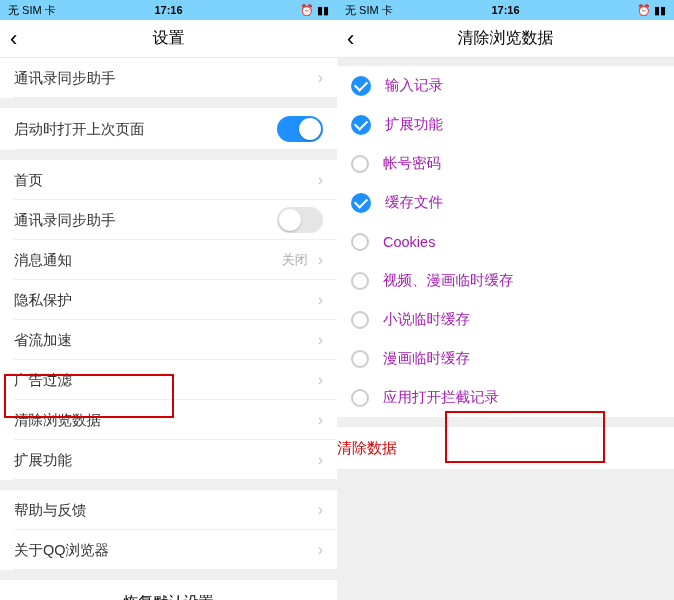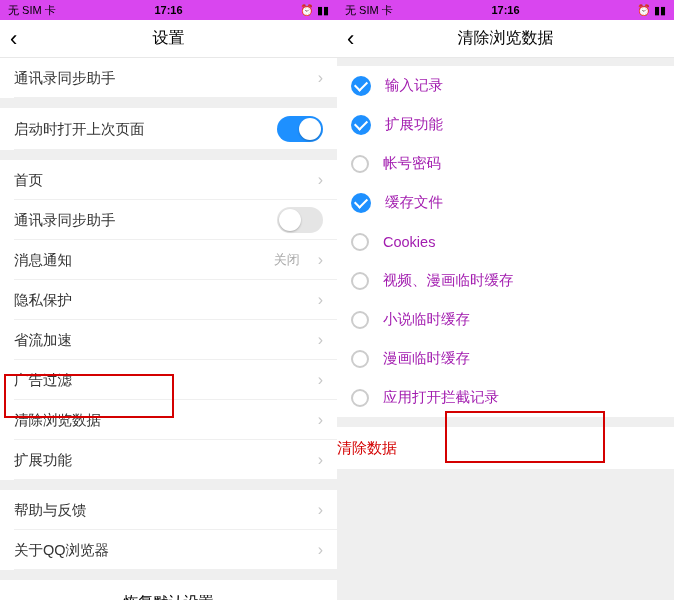--- a/index.html
+++ b/index.html
@@ -17,21 +17,21 @@
       position: relative;
       overflow: hidden;
     }
     .status-bar {
       height: 20px;
       display: flex;
       justify-content: space-between;
       align-items: center;
       padding: 0 8px;
       font-size: 11px;
-      background: #d946ef;
+      background: #7dd3fc;
       color: #000;
     }
     .status-left { display:flex; align-items:center; gap:4px; }
     .status-right { display:flex; align-items:center; gap:4px; }
     .status-center { position:absolute; left:50%; transform:translateX(-50%); font-weight:600; }
     .nav-bar {
       height: 38px;
       display: flex;
       align-items: center;
       justify-content: center;
@@ -49,26 +49,25 @@
     .nav-title { font-size: 16px; font-weight: 500; }
     .group-gap { height: 10px; background: #efefef; }
     .cell {
       display: flex;
       align-items: center;
       padding: 0 14px;
       background: #fff;
       position: relative;
       font-size: 14.5px;
       color: #333;
-      gap: 16px;
     }
     .cell-h40 { height: 40px; }
     .cell-h42 { height: 42px; }
     .cell .label { flex: 1; }
-    .cell .value { color: #aaa; font-size: 13px; margin-right: 2px; }
+    .cell .value { color: #aaa; font-size: 13px; margin-right: 10px; }
     .cell .chevron {
       color: #c8c8c8;
       font-size: 16px;
     }
     .divider {
       position:absolute; left:14px; right:0; bottom:0; height:1px; background:#efefef;
     }
     .toggle {
       width: 46px; height: 26px; border-radius: 13px; position: relative;
     }

